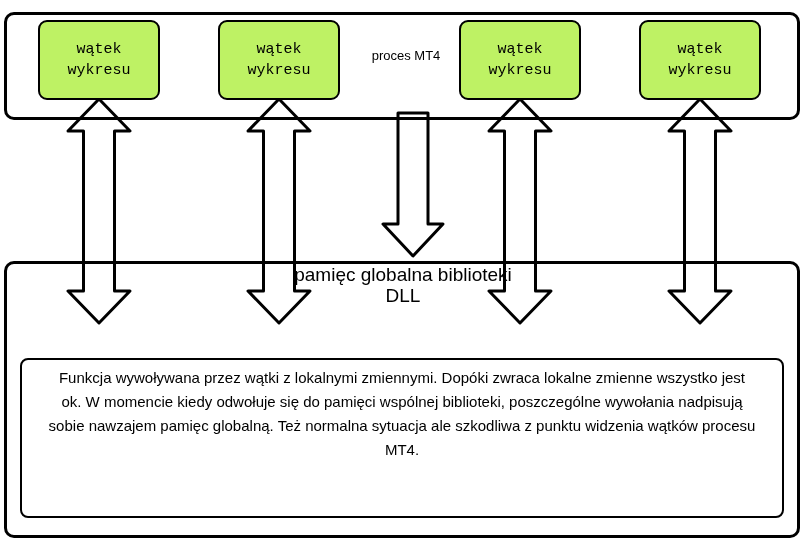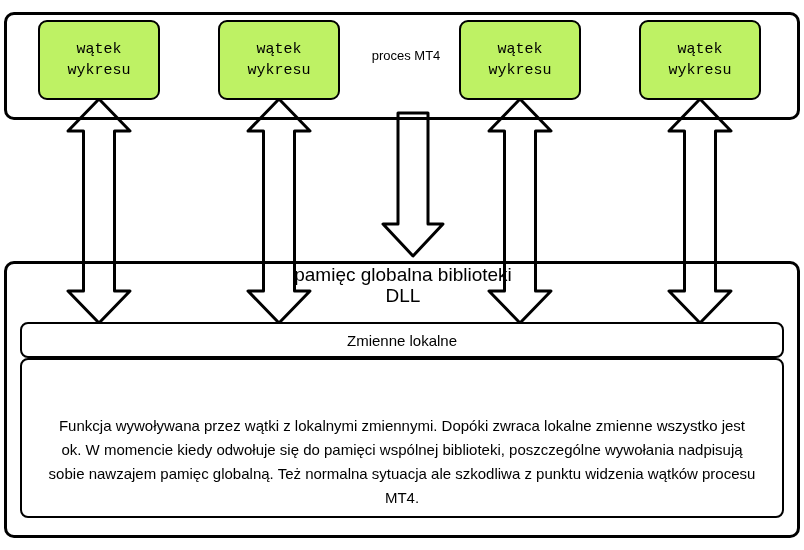--- a/index.html
+++ b/index.html
@@ -123,21 +123,21 @@
     position: absolute;
     left: 20px;
     top: 358px;
     width: 764px;
     height: 160px;
     border: 2px solid #000000;
     border-radius: 8px;
     background: #ffffff;
     box-sizing: border-box;
     display: flex;
-    align-items: flex-end;
+    align-items: flex-start;
     justify-content: center;
     padding: 6px 26px;
     z-index: 7;
   }
   #description-text {
     font-size: 15px;
     line-height: 24px;
     text-align: center;
   }
 </style>
@@ -176,21 +176,18 @@
 wykresu</span>
   </div>
 
   <div id="process-label">proces MT4</div>
 
   <div id="dll-container" class="container-box"></div>
 
   <div id="dll-label">pamięc globalna biblioteki
 DLL</div>
 
-  <div id="locals-box">
-    <span id="locals-label">Zmienne lokalne</span>
-  </div>
 
   <div id="description-box">
     <span id="description-text">Funkcja wywoływana przez wątki z lokalnymi zmiennymi. Dopóki zwraca lokalne zmienne wszystko jest ok. W momencie kiedy odwołuje się do pamięci wspólnej biblioteki, poszczególne wywołania nadpisują sobie nawzajem pamięc globalną. Też normalna sytuacja ale szkodliwa z punktu widzenia wątków procesu MT4.</span>
   </div>
 
 </div>
 
 </body></html>

